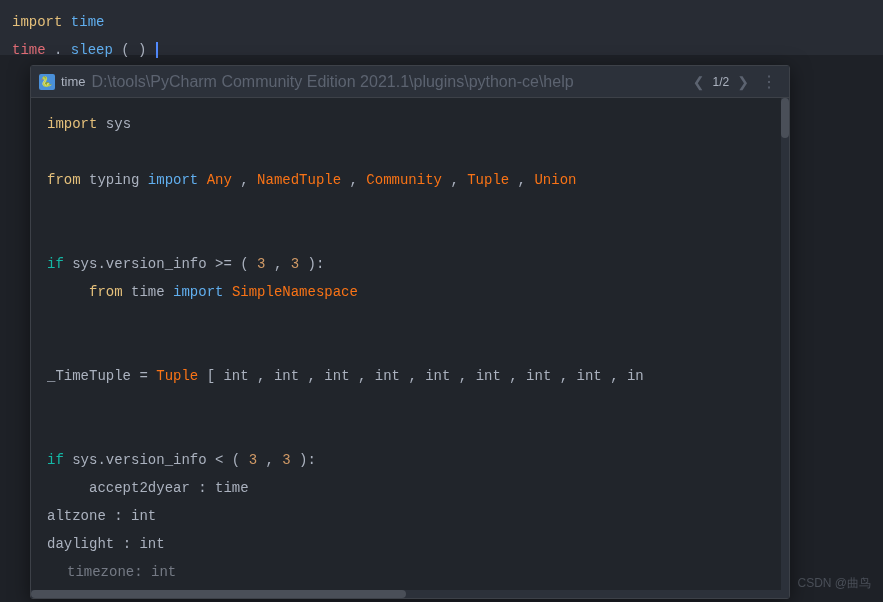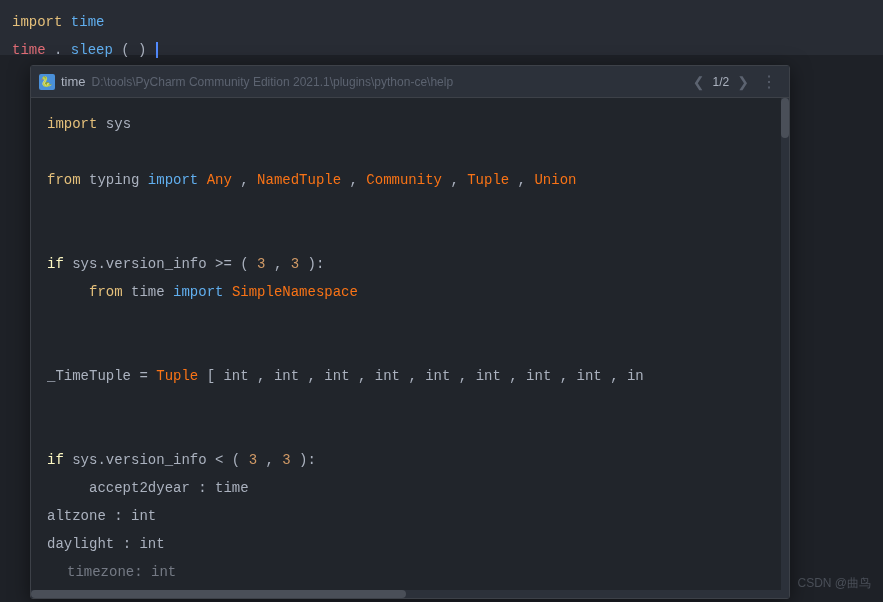--- a/index.html
+++ b/index.html
@@ -81,21 +81,21 @@
     }
 
     .popup-title {
       color: #abb2bf;
       font-size: 13px;
       font-family: 'Segoe UI', sans-serif;
     }
 
     .popup-path {
       color: #5c6370;
-      font-size: 12px;
+      font-size: 16px;
       font-family: 'Segoe UI', sans-serif;
       flex: 1;
     }
 
     .popup-nav {
       display: flex;
       align-items: center;
       gap: 4px;
       margin-left: auto;
     }
@@ -156,21 +156,21 @@
       white-space: nowrap;
       overflow: hidden;
     }
 
     .code-empty {
       height: 28px;
     }
 
     .kw-keyword { color: #e5c07b; }
     .kw-from { color: #e5c07b; }
-    .kw-if { color: #fef9c3; }
+    .kw-if { color: #14b8a6; }
     .sym-import { color: #61afef; }
     .sym-name { color: #abb2bf; }
     .sym-type { color: #f97316; }
     .sym-punc { color: #abb2bf; }
     .sym-num { color: #d19a66; }
     .sym-module { color: #e06c75; }
 
     
     .watermark {
       position: absolute;

